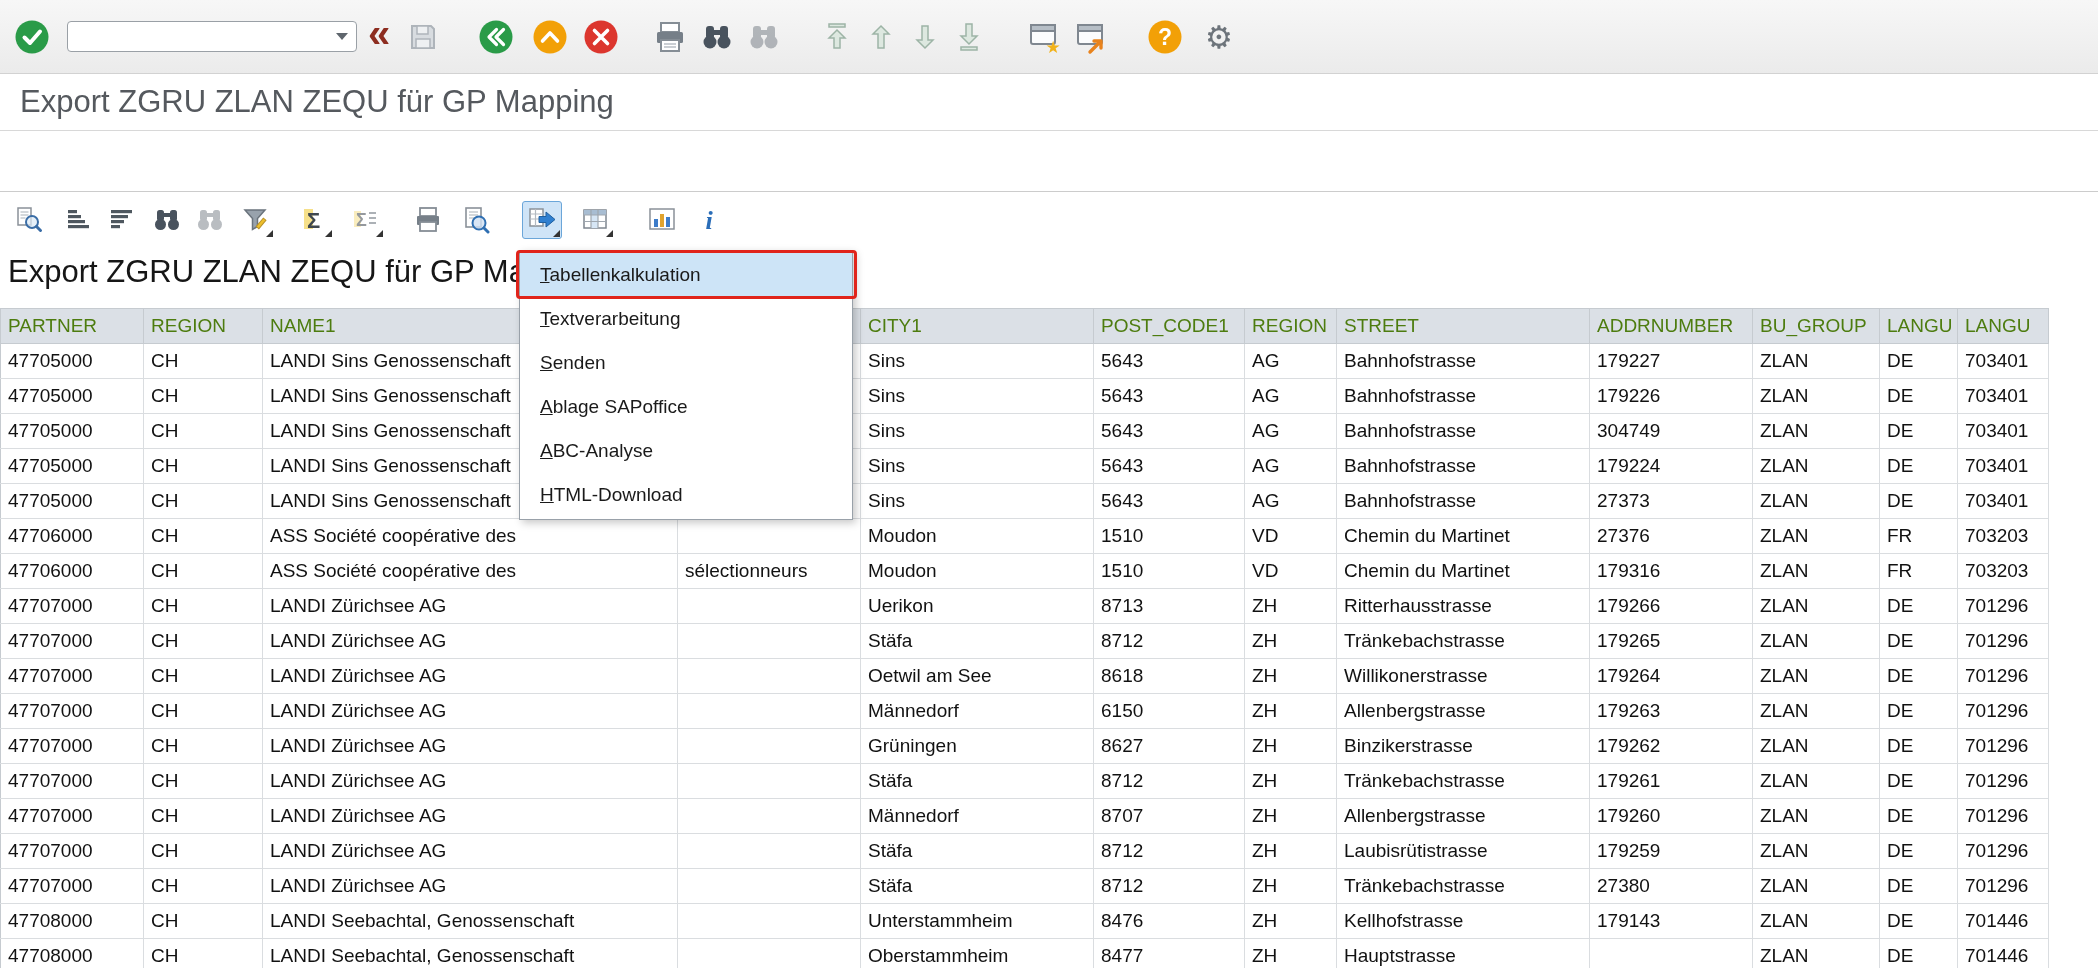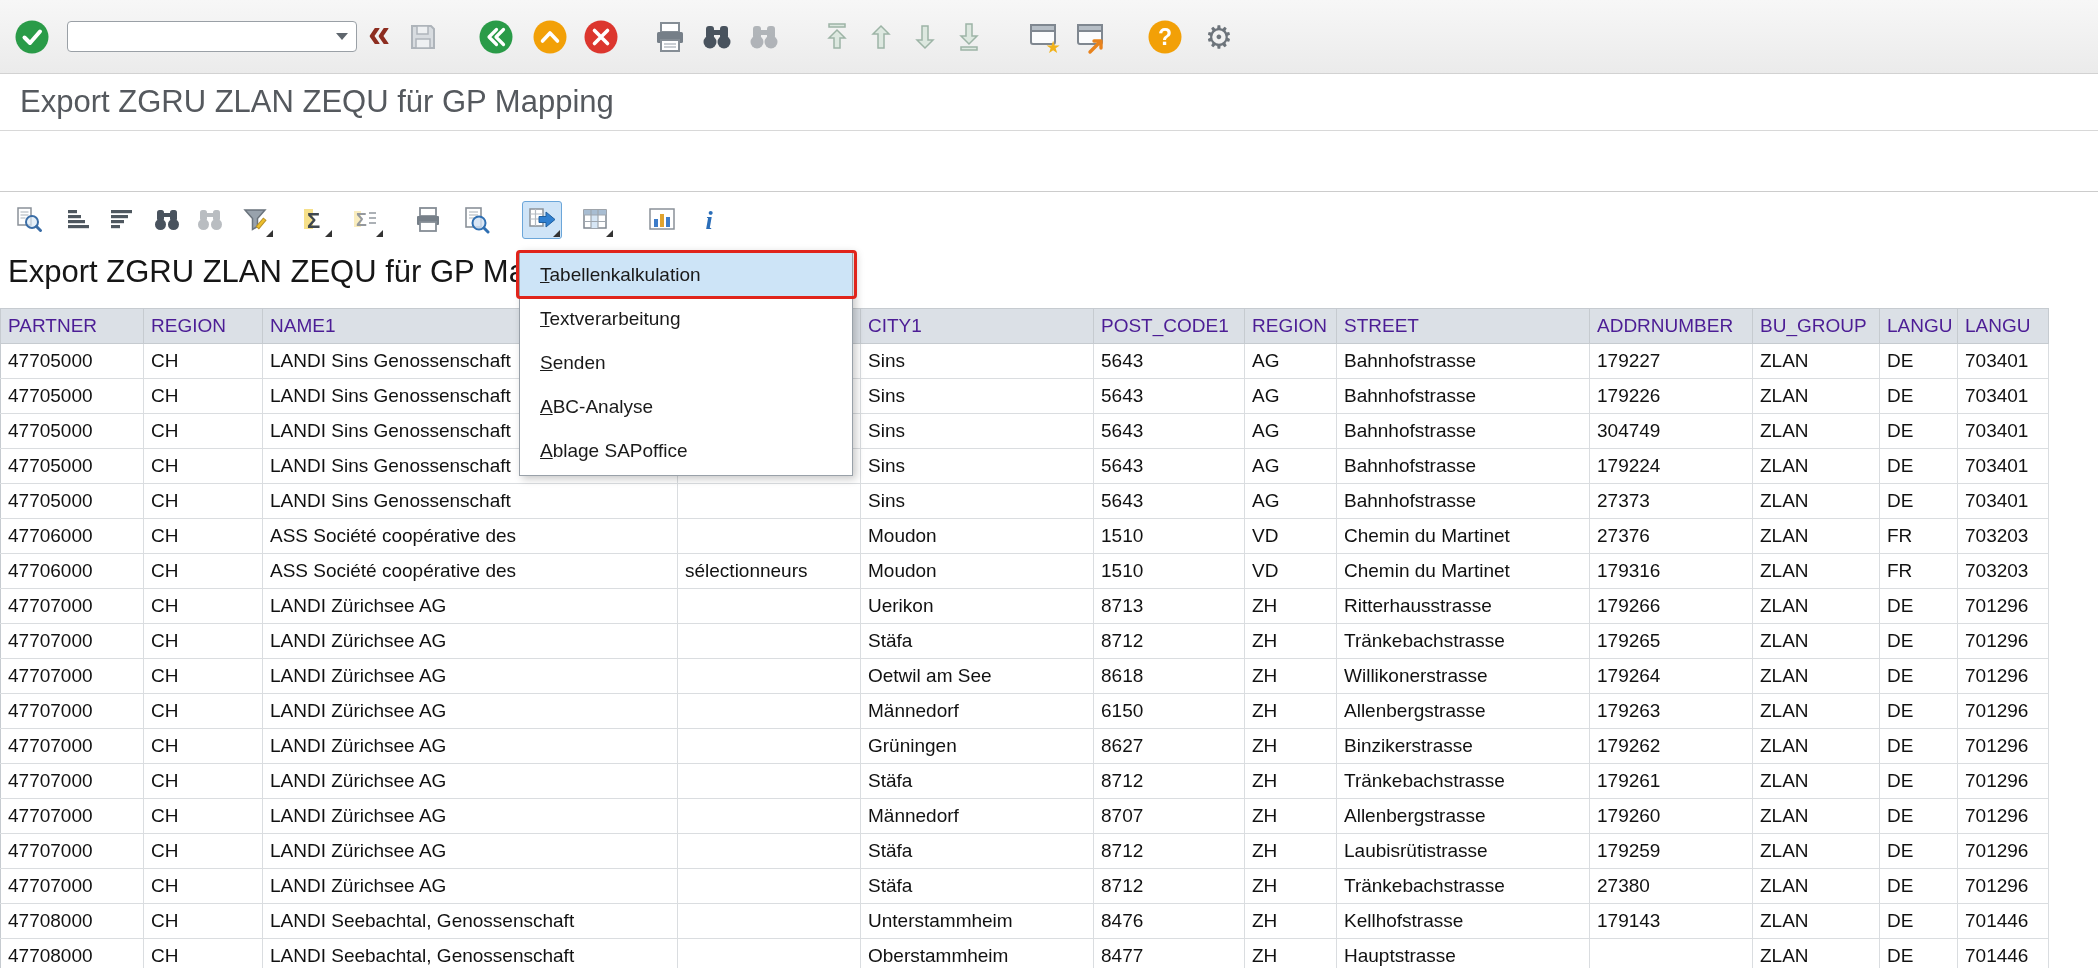--- a/index.html
+++ b/index.html
@@ -32,21 +32,21 @@
           position:relative; border:1px solid transparent; border-radius:3px; flex:0 0 auto; }
   .tbtn.pressed { background:#cfe4f7; border-color:#6ba6d9; }
   .corner::after { content:""; position:absolute; right:1px; bottom:1px; width:0; height:0;
                    border-left:7px solid transparent; border-bottom:7px solid #333; }
   .alv-title { font-size:31px; color:#161616; margin:6px 0 0 8px; height:48px; white-space:nowrap; }
 
   
   table.alv-grid { border-collapse:collapse; table-layout:fixed; width:2048px; margin-top:6px;
                    font-size:19px; color:#111; border-left:1px solid #c6cbd0; }
   .alv-grid th { background:#dbe0e6; border:1px solid #c6cbd0; height:35px; text-align:left;
-                 font-weight:normal; padding:0 7px; overflow:hidden; white-space:nowrap; color:#4c1d95; }
+                 font-weight:normal; padding:0 7px; overflow:hidden; white-space:nowrap; color:#4d7c0f; }
   .alv-grid td { border-right:1px solid #dadde0; border-bottom:1px solid #dadde0; height:35px;
                  padding:0 7px; white-space:nowrap; overflow:hidden; background:#fff; }
 
   
   .export-menu { position:absolute; left:519px; top:58px; width:334px; background:#fff;
                  border:1px solid #99a1a9; box-shadow:3px 3px 8px rgba(0,0,0,.22);
                  z-index:10; padding:2px 0; }
   .menu-item { position:relative; height:44px; line-height:44px; padding-left:20px;
                font-size:19px; color:#1a1a1a; white-space:nowrap; }
   .menu-item::first-letter { text-decoration:underline; }
@@ -599,16 +599,17 @@
           <td>DE</td>
           <td>701446</td>
         </tr>
     </tbody>
   </table>
 
   <div class="export-menu">
     <div class="menu-item selected">Tabellenkalkulation<span class="red-box"></span></div>
     <div class="menu-item">Textverarbeitung</div>
     <div class="menu-item">Senden</div>
+    <div class="menu-item">Ablage SAPoffice</div>
     <div class="menu-item">ABC-Analyse</div>
-    <div class="menu-item">Ablage SAPoffice</div>
+    <div class="menu-item">HTML-Download</div>
   </div>
 </div>
 
 </body></html>

